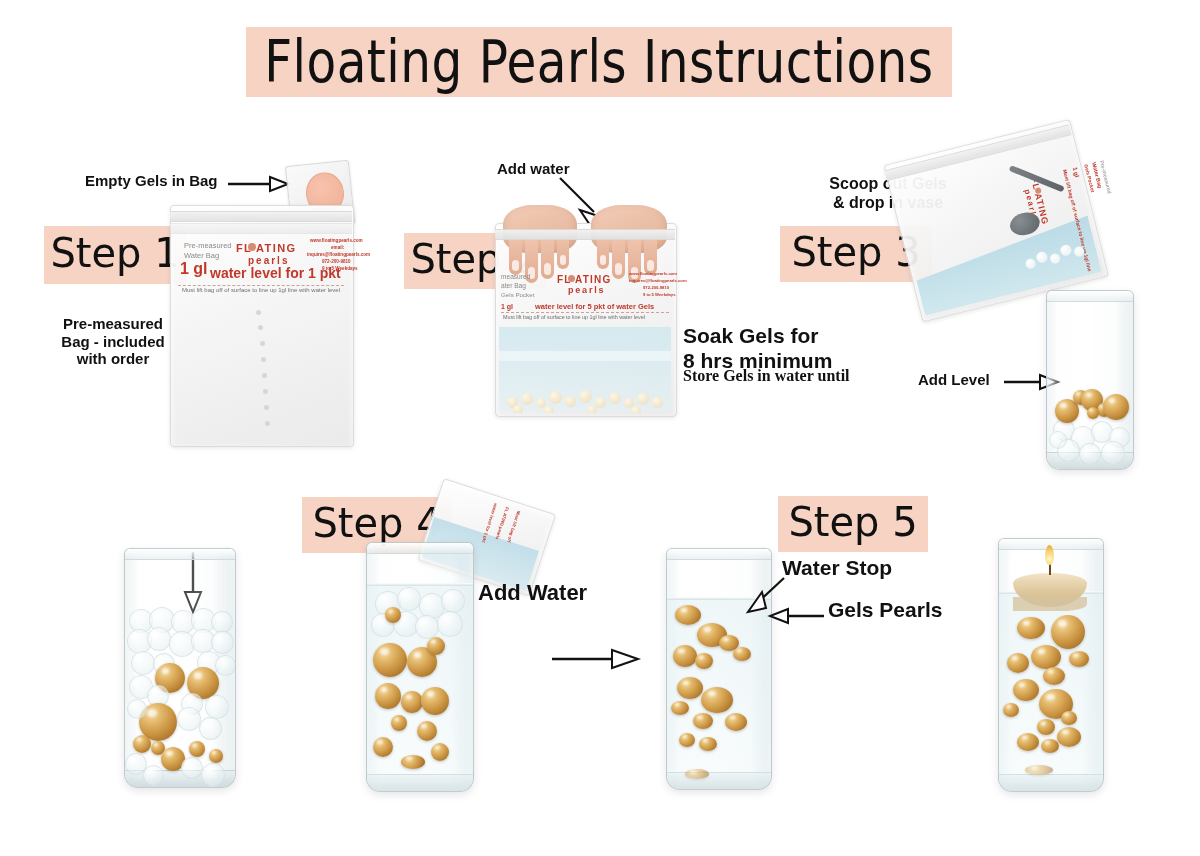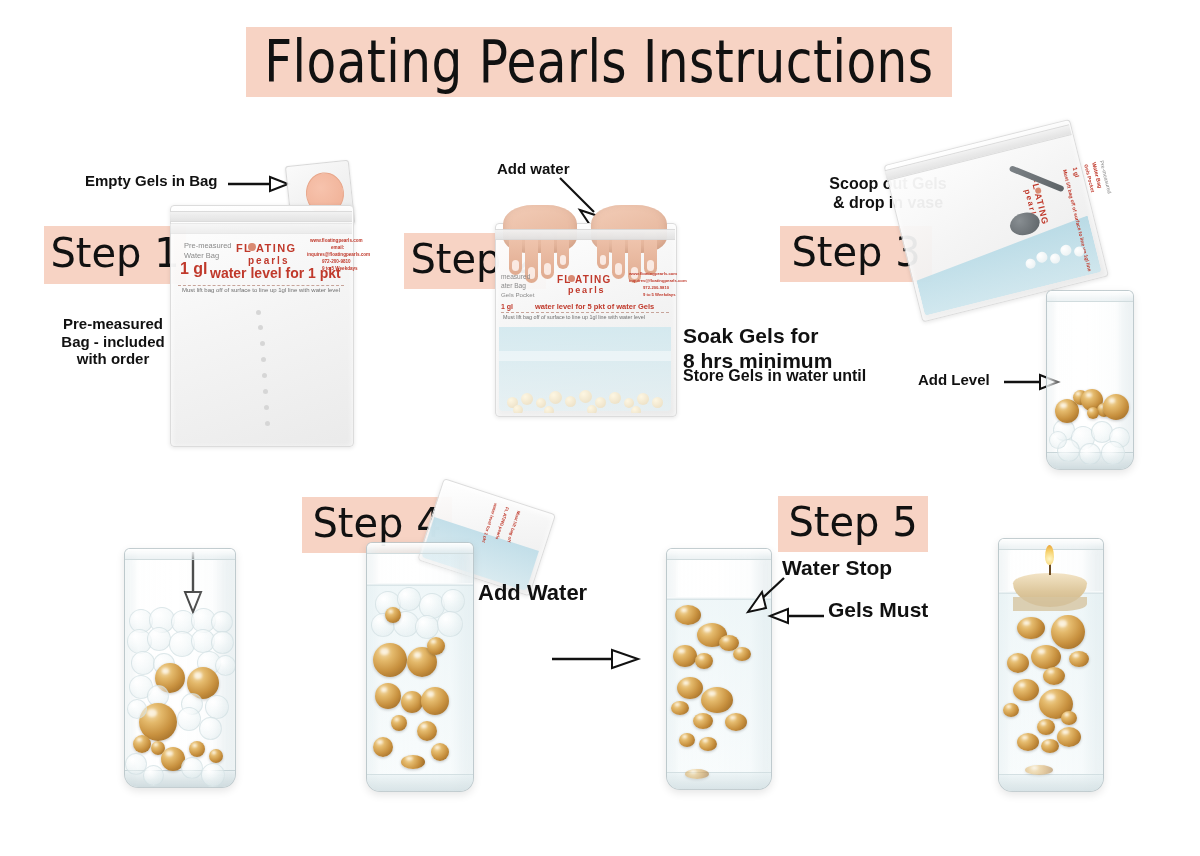--- a/index.html
+++ b/index.html
@@ -258,21 +258,21 @@
     <div class="abs" style="left:45px;top:23px;width:10px;height:10px;border-radius:50%;background:radial-gradient(circle at 35% 30%,#fdf6e2,#e9dcc0);"></div>
     <div class="abs" style="left:88px;top:22px;width:10px;height:10px;border-radius:50%;background:radial-gradient(circle at 35% 30%,#fdf6e2,#e9dcc0);"></div>
     <div class="abs" style="left:132px;top:23px;width:10px;height:10px;border-radius:50%;background:radial-gradient(circle at 35% 30%,#fdf6e2,#e9dcc0);"></div>
   </div>
 </div>
 
 <div class="abs callout c21" style="left:683px;top:324px;">
   <div>Soak Gels for</div>
   <div>8 hrs minimum</div>
 </div>
-<div class="abs callout c16" style="left:683px;top:365px;line-height:1.35;">
+<div class="abs callout c16" style="left:683px;top:365px;line-height:1.35;font-family:Liberation Serif, serif;">
   <div>Store Gels in water until</div>
 </div>
 
 <div class="abs callout c16 ctr" style="left:808px;top:175px;width:160px;">
   <div>Scoop out Gels</div>
   <div>&amp; drop in vase</div>
 </div>
 
 <div class="abs step-badge" style="left:780px;top:226px;width:128px;height:48px;">Step 3</div>
 
@@ -452,21 +452,21 @@
     <div class="pearl" style="left:18px;top:168px;width:24px;height:10px;border-radius:50%;opacity:.55;"></div>
   </div>
 </div>
 
 <div class="abs callout c21" style="left:782px;top:556px;">Water Stop</div>
 <svg class="abs" style="left:740px;top:578px;" width="48" height="38">
   <line x1="44" y1="0" x2="14" y2="28" stroke="#111" stroke-width="2.2"></line>
   <polygon points="22,14 8,34 26,30" fill="#fff" stroke="#111" stroke-width="2"></polygon>
 </svg>
 
-<div class="abs callout c21" style="left:828px;top:598px;">Gels Must</div>
+<div class="abs callout c21" style="left:828px;top:598px;">Gels Pearls</div>
 <svg class="abs" style="left:770px;top:608px;" width="56" height="16">
   <line x1="16" y1="8" x2="54" y2="8" stroke="#111" stroke-width="2.4"></line>
   <polygon points="18,1 0,8 18,15" fill="#fff" stroke="#111" stroke-width="2"></polygon>
 </svg>
 
 <div class="vase" style="left:998px;top:538px;width:104px;height:252px;">
   <div class="rim"></div>
   <div class="base"></div>
   <div class="water" style="top:52px;"></div>
   <div class="waterline" style="top:52px;"></div>

